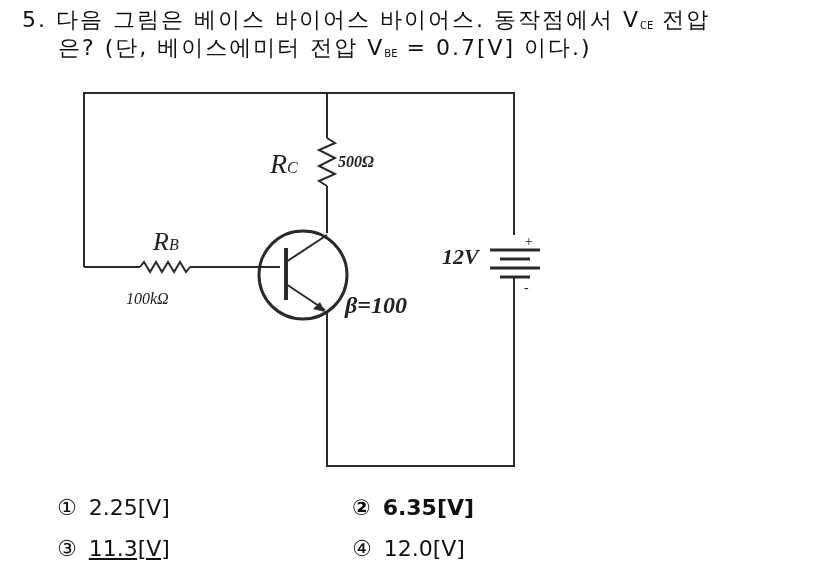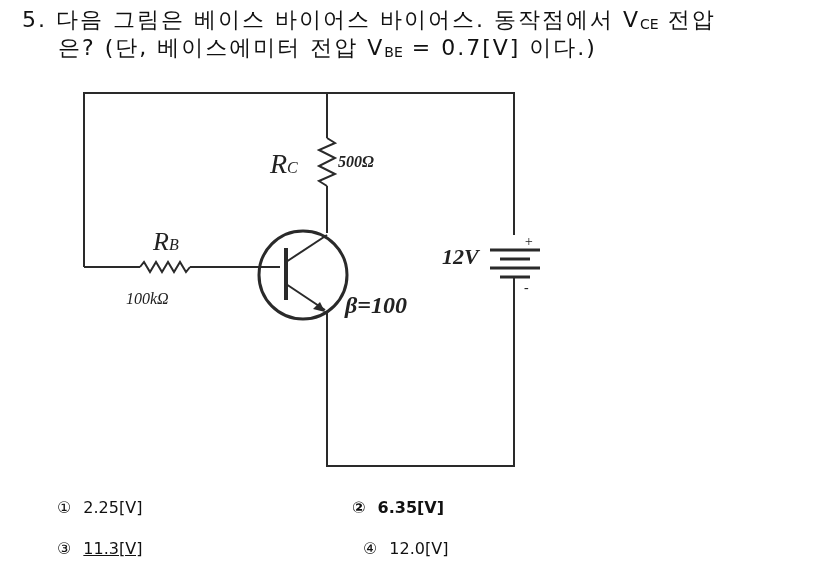--- a/index.html
+++ b/index.html
@@ -1,28 +1,28 @@
 <!DOCTYPE html>
 <html><head>
   <meta charset="utf-8">
   <style>
     html, body { margin: 0; padding: 0; background: #ffffff; }
     body { width: 826px; height: 566px; position: relative; overflow: hidden;
            font-family: "DejaVu Sans", "Liberation Sans", sans-serif; color: #111; }
     .q-line { position: absolute; left: 22px; font-size: 22px; letter-spacing: 2px; white-space: nowrap; line-height: 28px; }
     .q1 { top: 6px; }
     .q2 { top: 34px; left: 58px; }
-    .sub { font-size: 14px; letter-spacing: 0; vertical-align: -2px; }
+    .sub { font-size: 10px; letter-spacing: 0; vertical-align: -2px; }
     .circuit { position: absolute; left: 70px; top: 80px; width: 470px; height: 400px; }
     .circuit text { font-family: "Liberation Serif", "DejaVu Serif", serif; font-style: italic; fill: #222; }
-    .choice { position: absolute; font-size: 16px; white-space: nowrap; line-height: 28px; }
+    .choice { position: absolute; font-size: 22px; white-space: nowrap; line-height: 28px; }
     .c1 { left: 57px; top: 494px; }
     .c2 { left: 352px; top: 494px; font-weight: bold; }
     .c3 { left: 57px; top: 535px; text-decoration: underline; }
-    .c4 { left: 352px; top: 535px; margin-left: 11px; }
+    .c4 { left: 352px; top: 535px; }
     .num { display: inline-block; margin-right: 12px; }
   </style>
 </head>
 <body>
 
 <div class="q-line q1">
   <span>5.</span>
   <span>다음 그림은 베이스 바이어스 바이어스. 동작점에서 </span><span>V</span><span class="sub">CE</span><span> 전압</span>
 </div>
 <div class="q-line q2">

